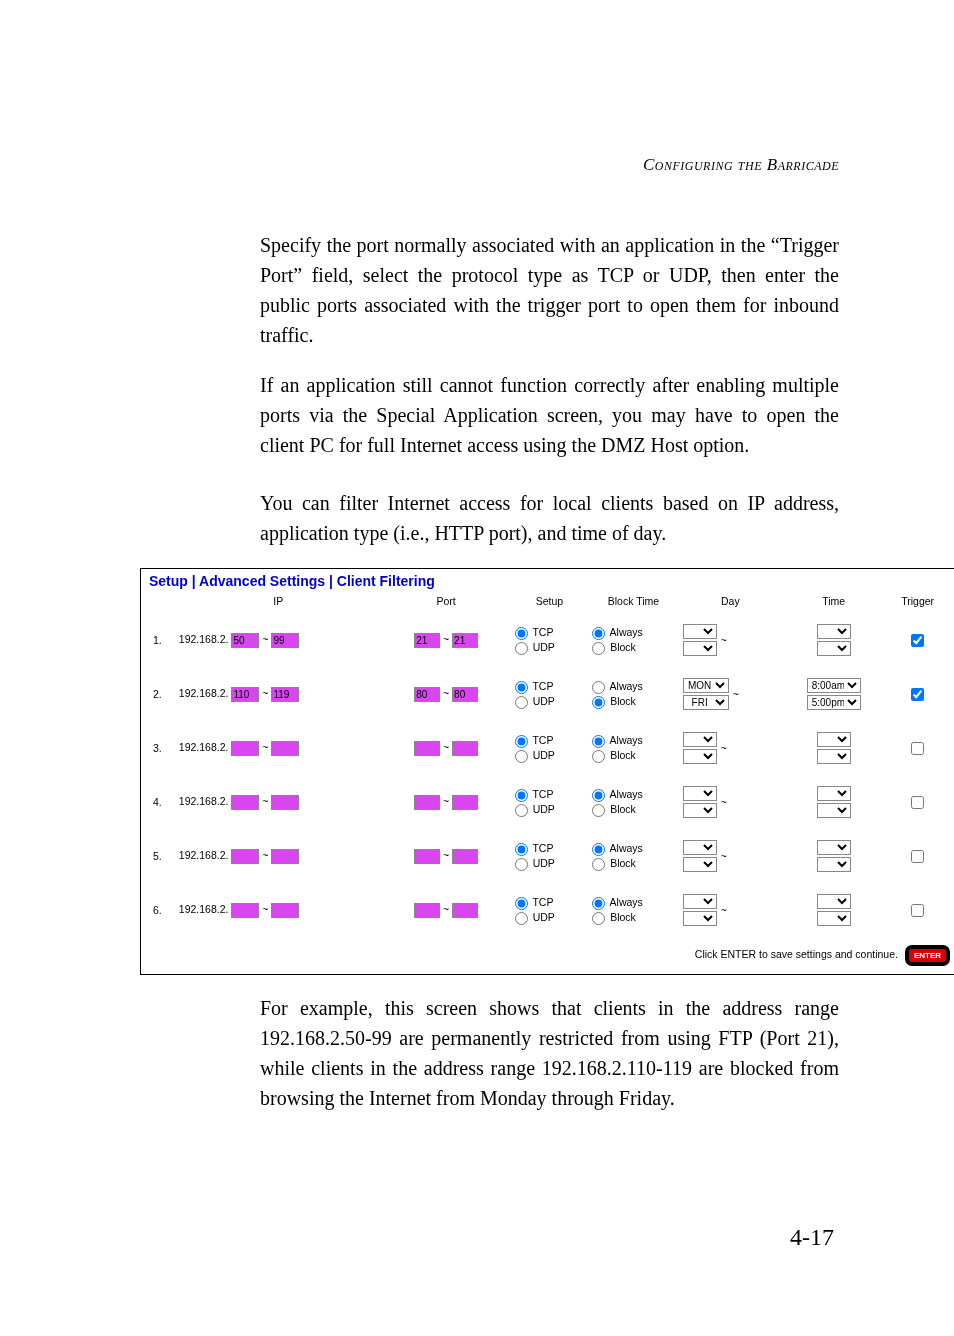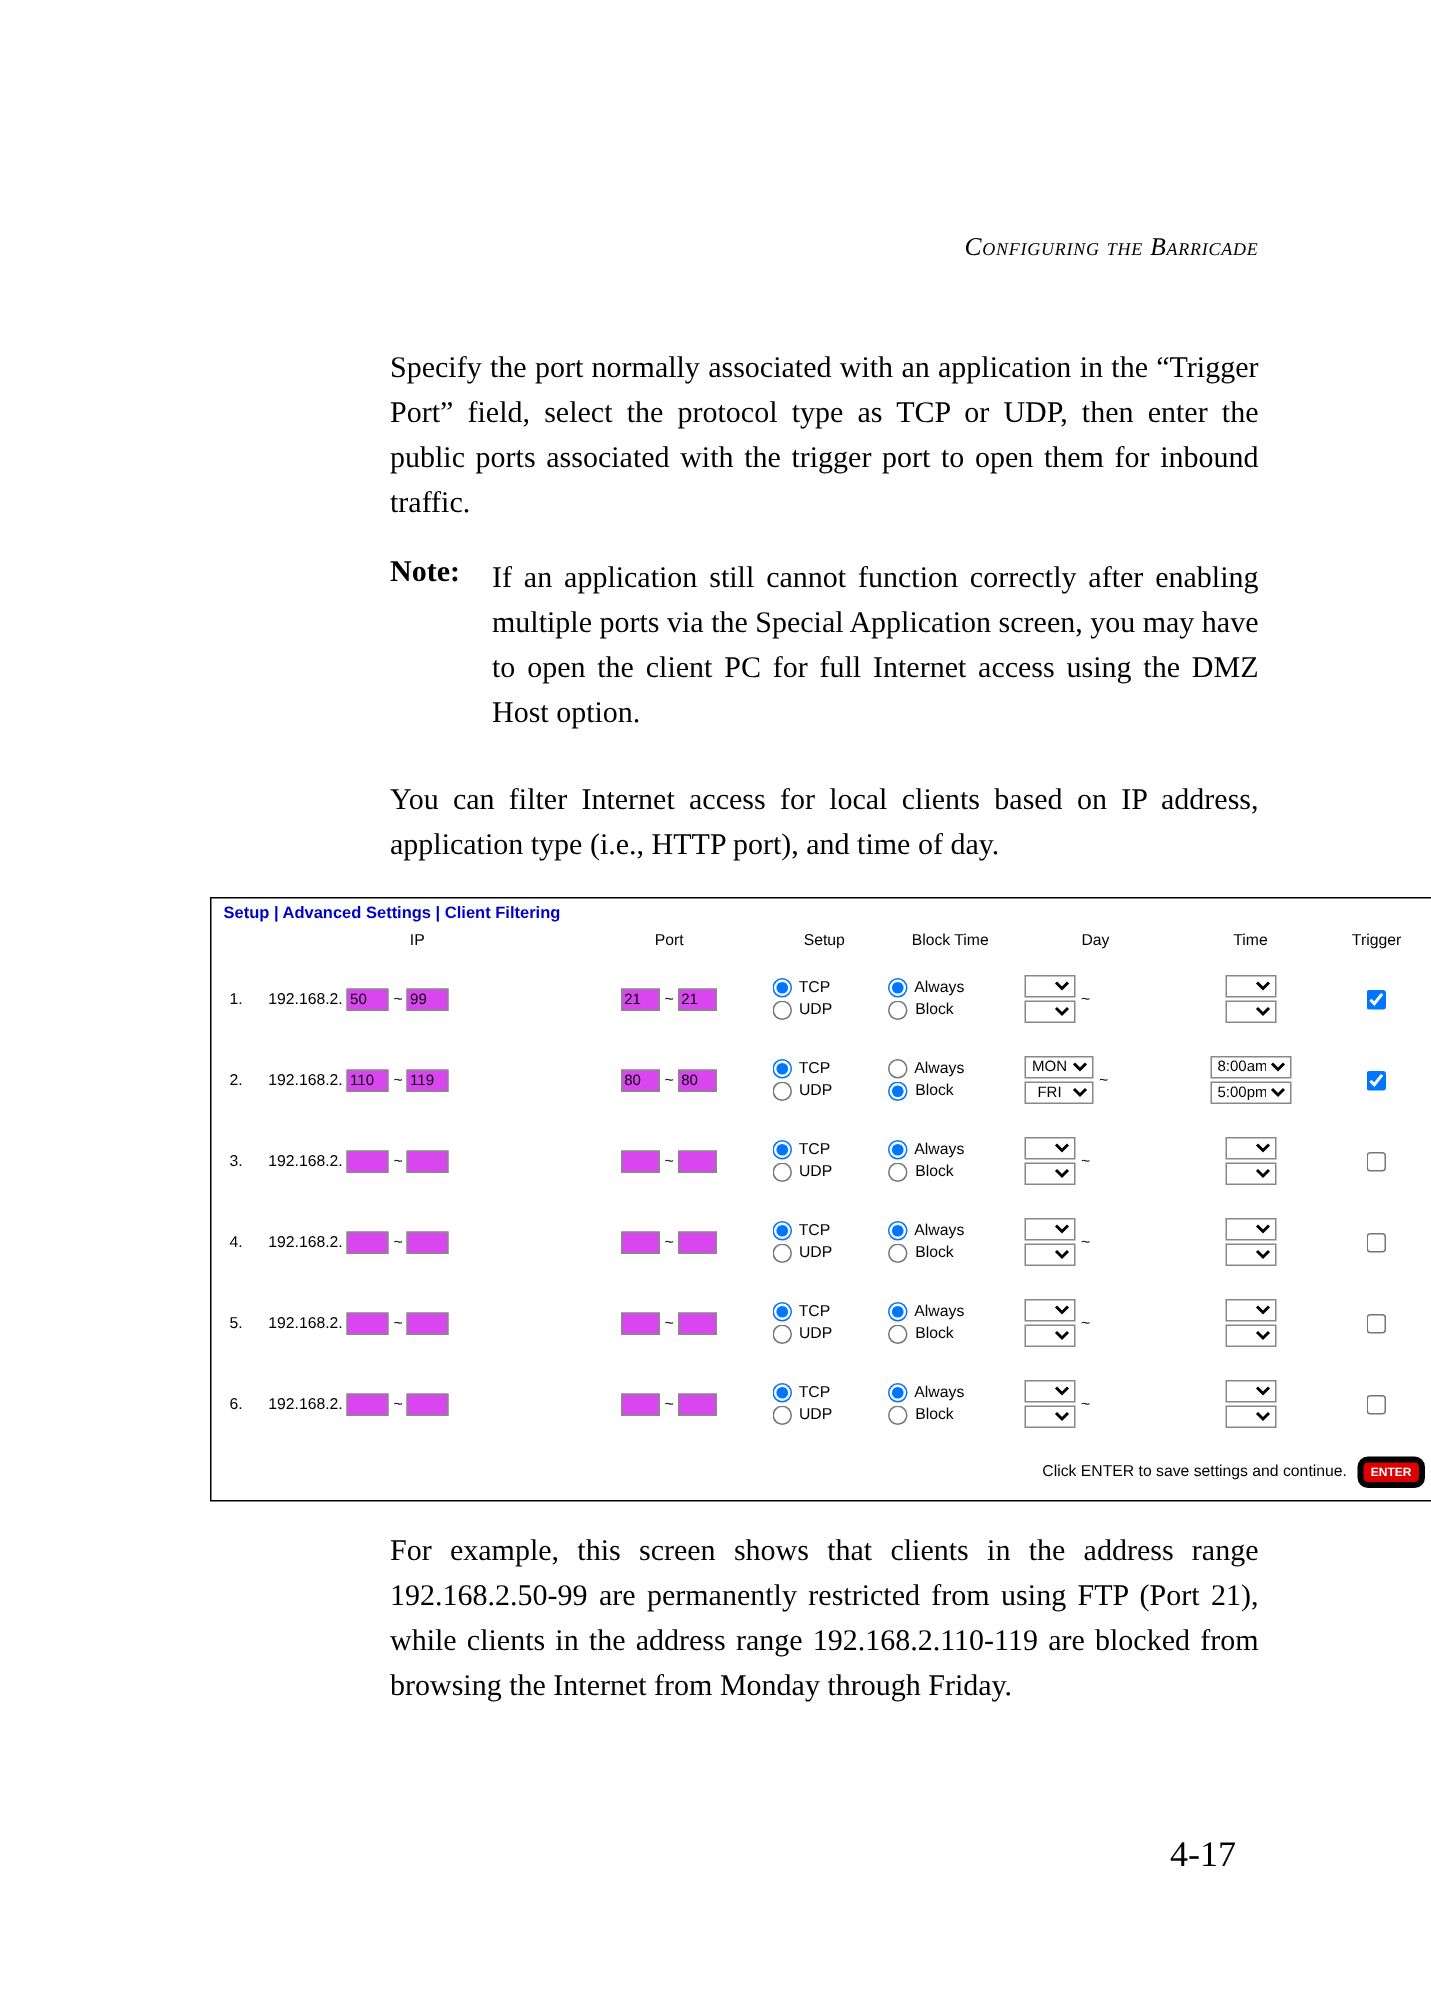--- a/index.html
+++ b/index.html
@@ -53,21 +53,21 @@
   .screenshot {
     border: 1px solid #000;
     background: #fff;
     font-family: Arial, Helvetica, sans-serif;
     font-size: 10.5px;
     padding: 4px 8px 8px 8px;
   }
   .scr-breadcrumb {
     color: #0000cc;
     font-weight: bold;
-    font-size: 11px;
+    font-size: 14px;
     margin-bottom: 4px;
   }
   .scr-table {
     width: 100%;
     border-collapse: collapse;
   }
   .scr-table th {
     font-weight: normal;
     font-size: 10.5px;
     text-align: center;
@@ -131,34 +131,33 @@
     font-weight: bold;
     font-size: 8px;
     padding: 2px 5px;
     border-radius: 7px;
     margin-left: 4px;
     border: 4px solid #000000;
   }
   .page-num {
     position: absolute;
     bottom: 85px;
-    right: 130px;
+    right: 120px;
     font-size: 24px;
   }
 </style>
 </head>
 <body>
 
 <div class="page">
   <div class="running-head">Configuring the Barricade</div>
 
   <p class="body-text">Specify the port normally associated with an application in the “Trigger Port” field, select the protocol type as TCP or UDP, then enter the public ports associated with the trigger port to open them for inbound traffic.</p>
 
   <div class="note-block">
-    <div class="note-label">Note:</div>
     <div class="note-body">If an application still cannot function correctly after enabling multiple ports via the Special Application screen, you may have to open the client PC for full Internet access using the DMZ Host option.</div>
   </div>
 
 
   <p class="body-text">You can filter Internet access for local clients based on IP address, application type (i.e., HTTP port), and time of day.</p>
 
   <div class="screenshot-wrap">
     <div class="screenshot">
       <div class="scr-breadcrumb">Setup | Advanced Settings | Client Filtering</div>
       <table class="scr-table">

